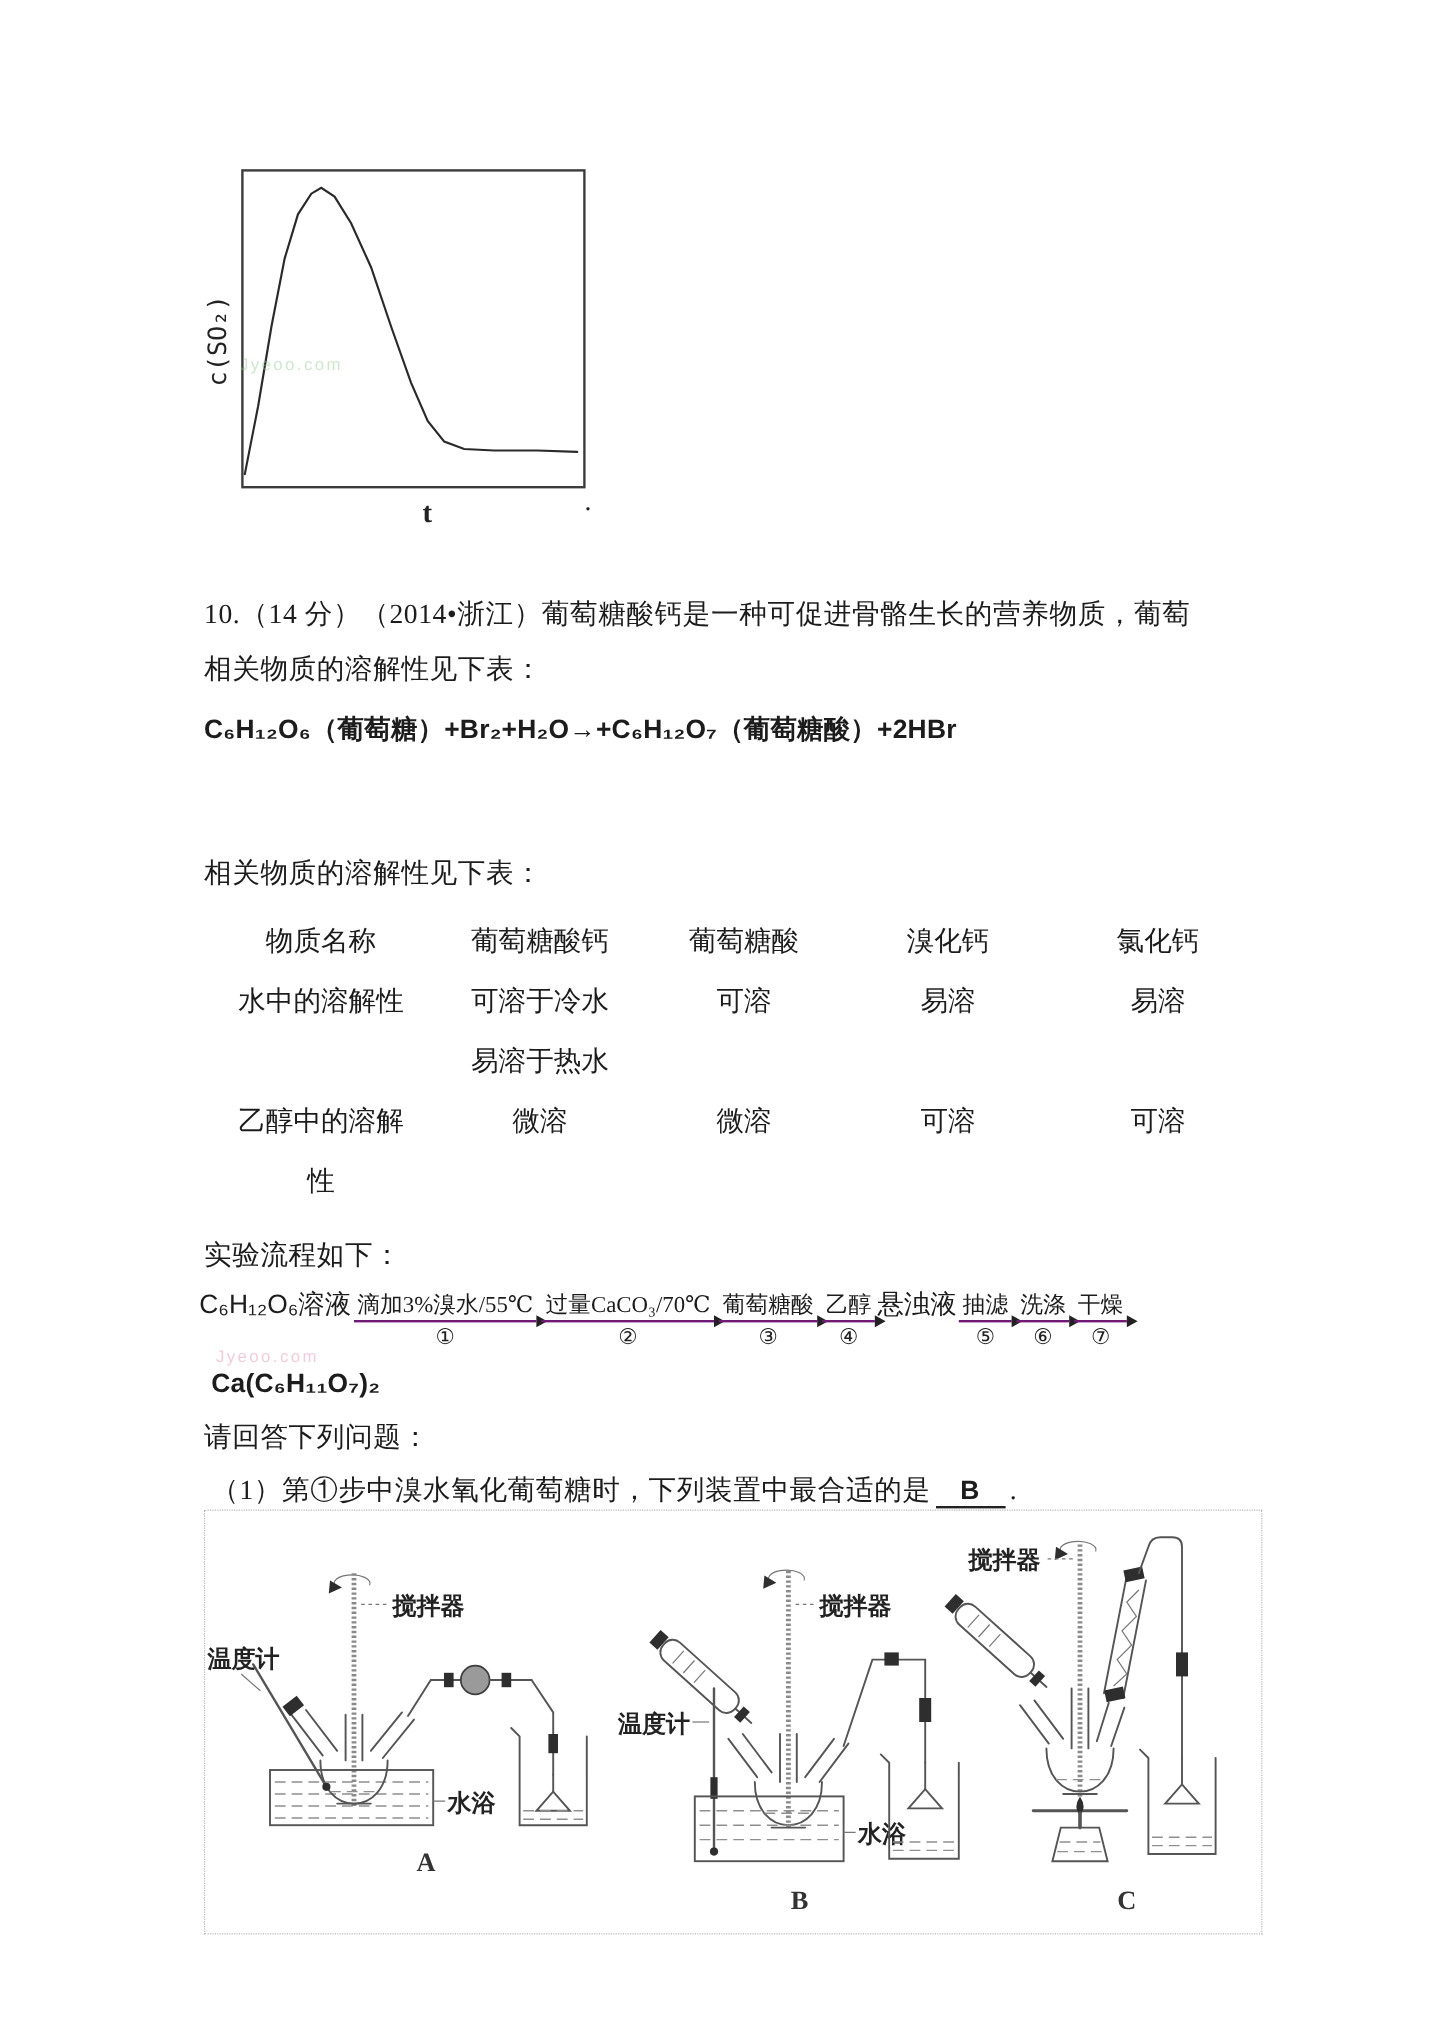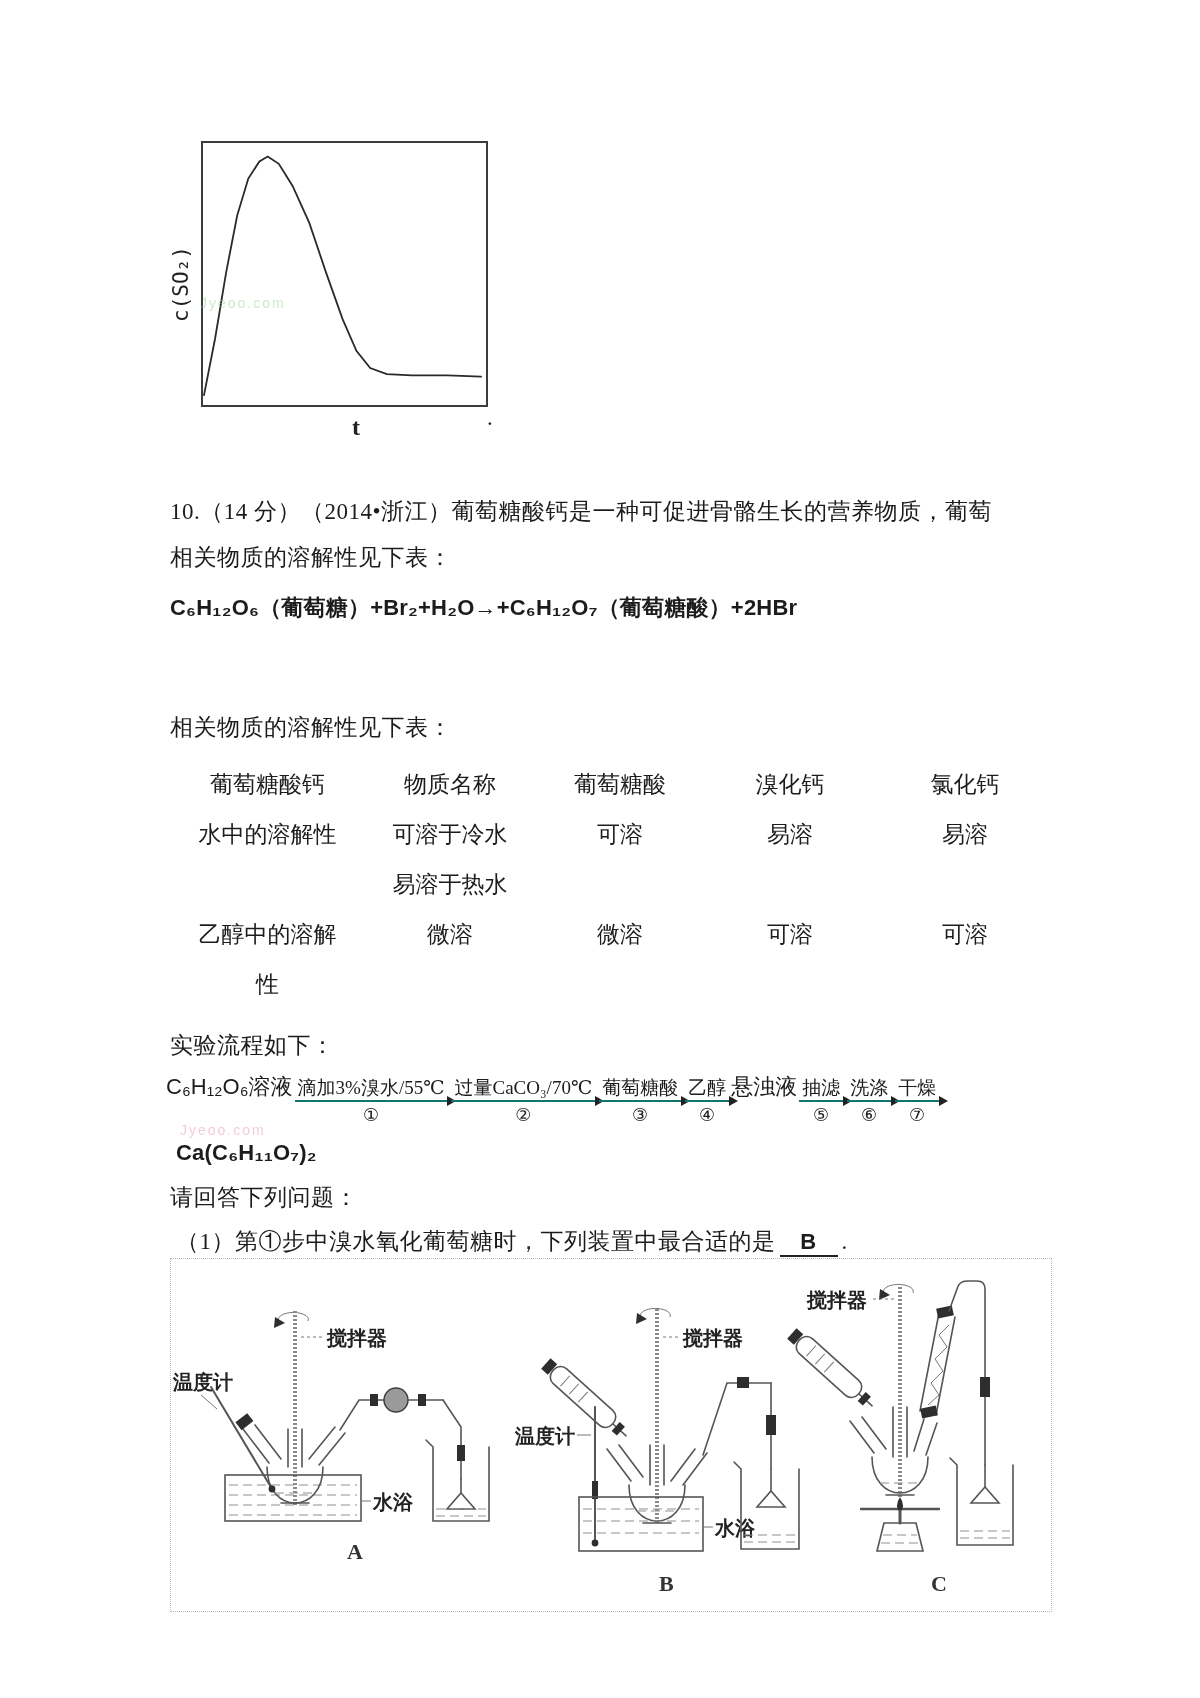--- a/index.html
+++ b/index.html
@@ -15,21 +15,21 @@
   
   .soltable{position:absolute;left:170px;top:760px;display:grid;
             grid-template-columns:195px 170px 170px 170px 180px;}
   .soltable .cell{text-align:center;font-size:23px;line-height:50px;white-space:nowrap;}
 
   
   .flow{position:absolute;left:166px;top:1072px;display:flex;align-items:flex-end;white-space:nowrap;}
   .flow .txt{font-size:22px;padding-bottom:26px;font-weight:400;}
   .flow .txt.prod-like{font-family:"Liberation Sans","DejaVu Sans",sans-serif;}
   .step{display:flex;flex-direction:column;align-items:center;margin:0 2px;}
-  .step .lbl{position:relative;font-size:19px;line-height:25px;padding:0 3px;border-bottom:2px solid #0f766e;}
+  .step .lbl{position:relative;font-size:19px;line-height:25px;padding:0 3px;border-bottom:2px solid #701a75;}
   .step .lbl::after{content:"";position:absolute;right:-9px;bottom:-6px;width:0;height:0;
         border-left:9px solid #222;border-top:5px solid transparent;border-bottom:5px solid transparent;}
   .step .num{font-size:18px;line-height:26px;font-family:"DejaVu Sans",sans-serif;color:#222;}
 
   .answer{display:inline-block;min-width:50px;text-align:center;border-bottom:2px solid #222;
           font-weight:700;font-family:"Liberation Sans","DejaVu Sans",sans-serif;font-size:22px;
           line-height:26px;padding:0 4px;margin:0 4px;}
 
   .figure{position:absolute;left:170px;top:1258px;width:880px;height:352px;border:1px dotted #b8b8b8;}
 
@@ -58,22 +58,22 @@
   </svg>
   <span class="abs zh" style="left:487px;top:405px;">.</span>
   <span class="abs wm wm-green" style="left:200px;top:295px;">Jyeoo.com</span>
 
   <div class="abs zh" style="left:170px;top:496px;">10.（14 分）（2014•浙江）葡萄糖酸钙是一种可促进骨骼生长的营养物质，葡萄</div>
   <div class="abs zh" style="left:170px;top:542px;">相关物质的溶解性见下表：</div>
   <div class="abs eq" style="left:170px;top:593px;text-align:right;">C₆H₁₂O₆（葡萄糖）+Br₂+H₂O→+C₆H₁₂O₇（葡萄糖酸）+2HBr</div>
   <div class="abs zh" style="left:170px;top:712px;">相关物质的溶解性见下表：</div>
 
   <div class="soltable">
+    <div class="cell">物质名称</div>
     <div class="cell">葡萄糖酸钙</div>
-    <div class="cell">物质名称</div>
     <div class="cell">葡萄糖酸</div>
     <div class="cell">溴化钙</div>
     <div class="cell">氯化钙</div>
 
     <div class="cell">水中的溶解性</div>
     <div class="cell">可溶于冷水</div>
     <div class="cell">可溶</div>
     <div class="cell">易溶</div>
     <div class="cell">易溶</div>
 

